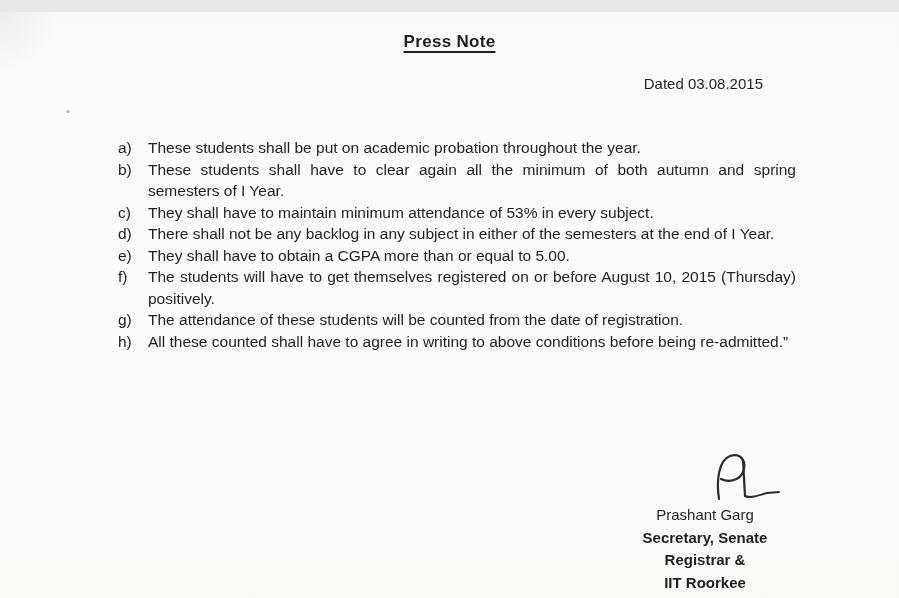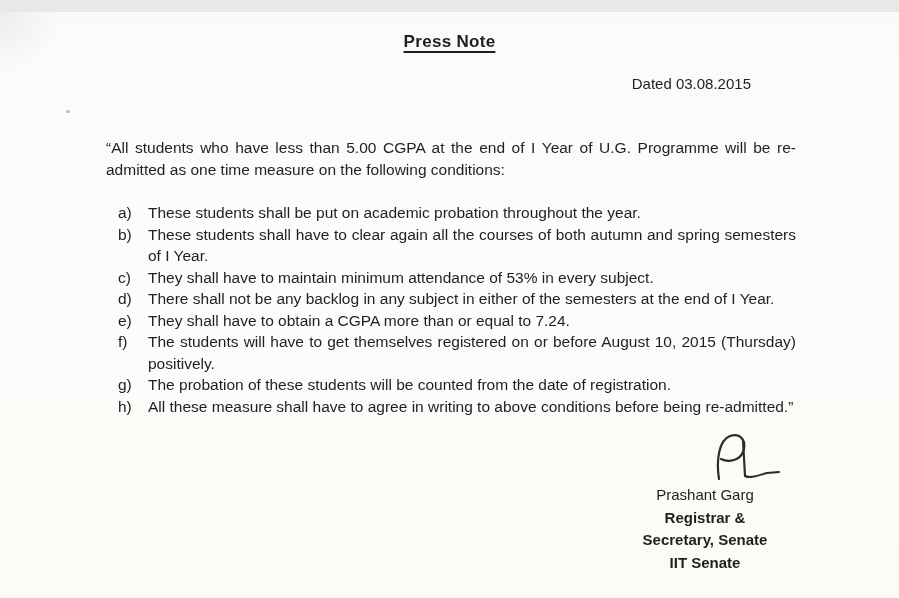--- a/index.html
+++ b/index.html
@@ -31,21 +31,21 @@
     font-weight: bold;
     letter-spacing: 0.3px;
     text-decoration: underline;
     text-underline-offset: 4px;
     text-decoration-thickness: 1.5px;
   }
 
   .date-line {
     position: absolute;
     top: 63px;
-    right: 148px;
+    right: 136px;
     font-size: 15px;
   }
 
   .content {
     position: absolute;
     top: 125px;
     left: 106px;
     width: 690px;
     font-size: 15.5px;
     line-height: 21.5px;
@@ -68,21 +68,21 @@
   .condition-label {
     flex: 0 0 30px;
   }
   .condition-text {
     flex: 1;
     text-align: justify;
   }
 
   .signature-block {
     position: absolute;
-    top: 420px;
+    top: 440px;
     left: 615px;
     width: 180px;
     text-align: center;
     font-size: 15px;
     line-height: 22.5px;
   }
   .signature-mark {
     display: block;
     margin: 0 14px 2px auto;
   }
@@ -101,66 +101,65 @@
 </head>
 <body>
 
 <div class="page">
 
   <div class="doc-title">Press Note</div>
 
   <div class="date-line">Dated 03.08.2015</div>
 
   <div class="content">
-    <p class="intro">“All students who have less than 5.00 CGPA at the end of I Year of U.G. Programme will be re-admitted as one time measure on the following conditions:</p>
 
     <ul class="conditions-list">
       <li class="condition-item">
         <span class="condition-label">a)</span>
         <span class="condition-text">These students shall be put on academic probation throughout the year.</span>
       </li>
       <li class="condition-item">
         <span class="condition-label">b)</span>
-        <span class="condition-text">These students shall have to clear again all the courses of both autumn and spring semesters of I Year.</span>
+        <span class="condition-text">These students shall have to clear again all the minimum of both autumn and spring semesters of I Year.</span>
       </li>
       <li class="condition-item">
         <span class="condition-label">c)</span>
         <span class="condition-text">They shall have to maintain minimum attendance of 53% in every subject.</span>
       </li>
       <li class="condition-item">
         <span class="condition-label">d)</span>
         <span class="condition-text">There shall not be any backlog in any subject in either of the semesters at the end of I Year.</span>
       </li>
       <li class="condition-item">
         <span class="condition-label">e)</span>
-        <span class="condition-text">They shall have to obtain a CGPA more than or equal to 7.24.</span>
+        <span class="condition-text">They shall have to obtain a CGPA more than or equal to 5.00.</span>
       </li>
       <li class="condition-item">
         <span class="condition-label">f)</span>
         <span class="condition-text">The students will have to get themselves registered on or before August 10, 2015 (Thursday) positively.</span>
       </li>
       <li class="condition-item">
         <span class="condition-label">g)</span>
-        <span class="condition-text">The probation of these students will be counted from the date of registration.</span>
+        <span class="condition-text">The attendance of these students will be counted from the date of registration.</span>
       </li>
       <li class="condition-item">
         <span class="condition-label">h)</span>
-        <span class="condition-text">All these measure shall have to agree in writing to above conditions before being re-admitted.”</span>
+        <span class="condition-text">All these counted shall have to agree in writing to above conditions before being re-admitted.”</span>
       </li>
     </ul>
   </div>
 
   <div class="signature-block">
     <svg class="signature-mark" width="72" height="50" viewBox="0 0 72 50" xmlns="http://www.w3.org/2000/svg">
       <path d="M10 47 C7 28 10 8 21 4 C32 0 38 10 34 20 C31 28 20 31 12 27" stroke="#2e2c2a" stroke-width="2.2" fill="none" stroke-linecap="round"></path>
       <path d="M34 8 L36 44" stroke="#2e2c2a" stroke-width="2.2" fill="none" stroke-linecap="round"></path>
       <path d="M36 44 C42 47 50 43 58 41 L70 40" stroke="#2e2c2a" stroke-width="2" fill="none" stroke-linecap="round"></path>
     </svg>
     <div class="sig-name">Prashant Garg</div>
+    <div class="sig-bold">Secretary, Senate</div>
     <div class="sig-bold">Registrar &amp;</div>
-    <div class="sig-bold">Secretary, Senate</div>
-    <div class="sig-bold">IIT Senate</div>
+    <div class="sig-bold">IIT Roorkee</div>
   </div>
 
   <div class="scan-speck speck-1"></div>
   <div class="scan-speck speck-2"></div>
 
 </div>
 
 </body></html>

